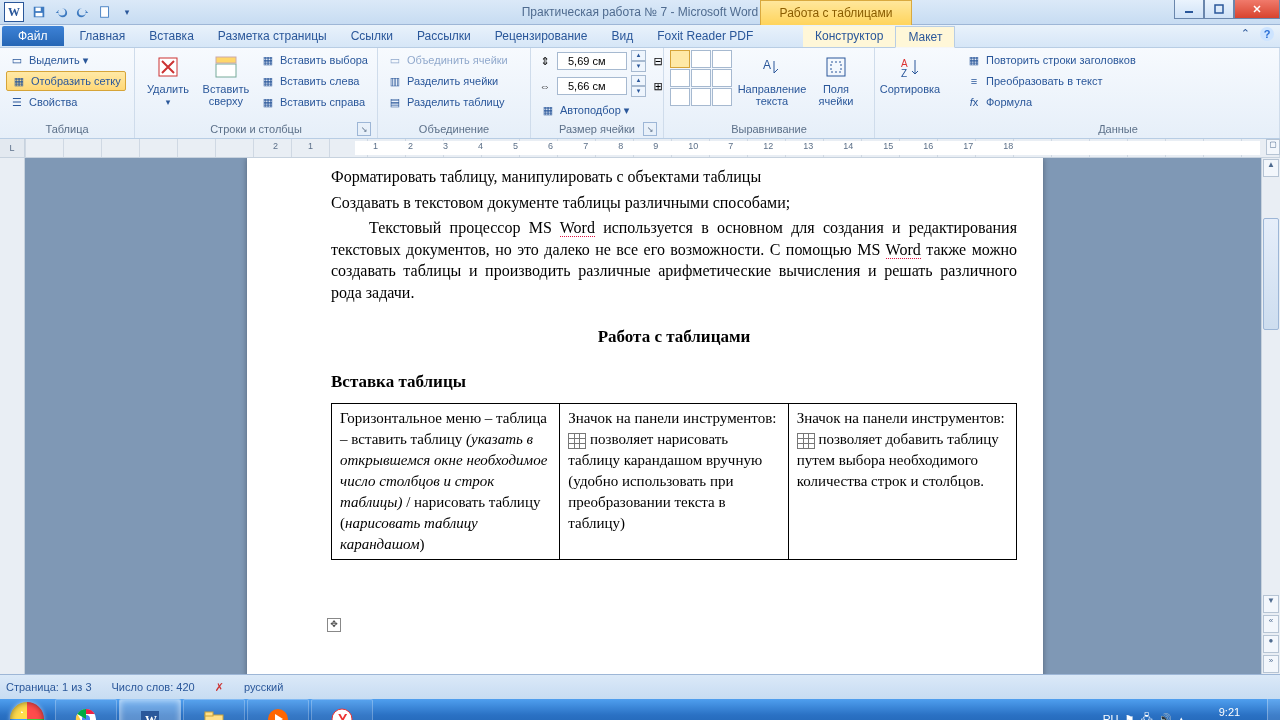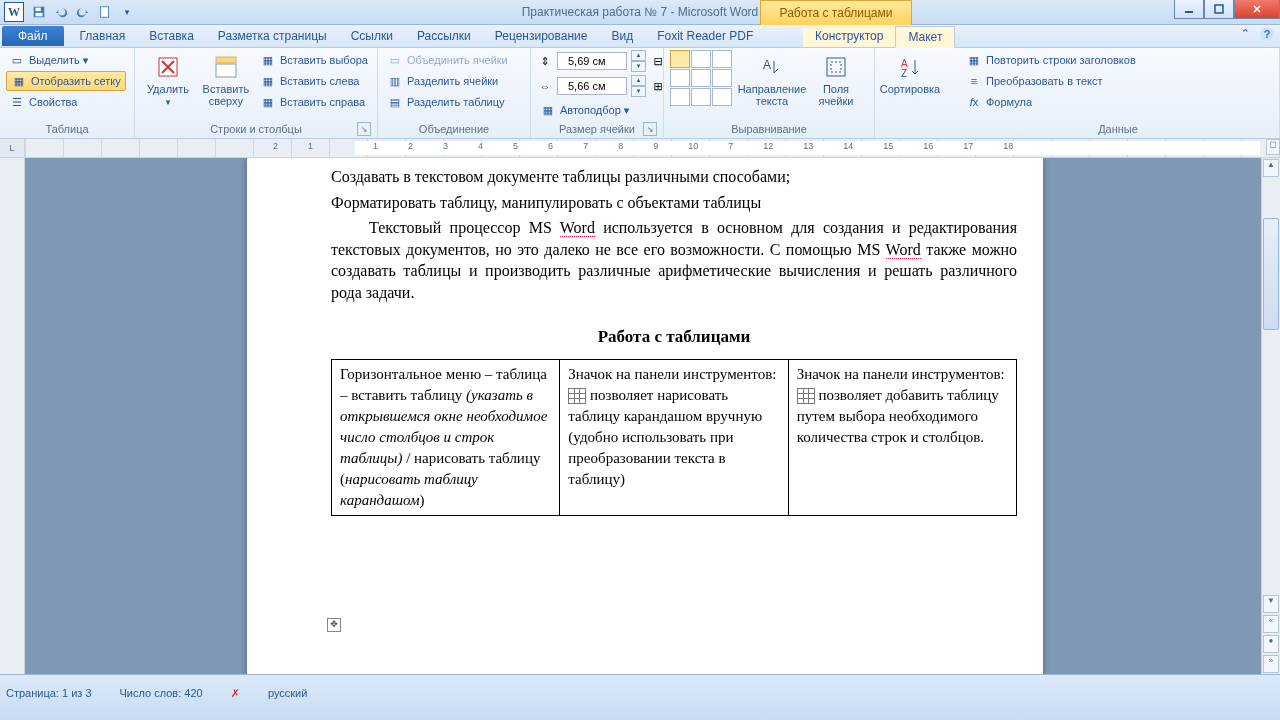--- a/index.html
+++ b/index.html
@@ -56,21 +56,21 @@
 .doc-table{border-collapse:collapse;width:100%;margin-top:10px;font-size:15px}
 .doc-table td{border:1px solid #000;vertical-align:top;padding:4px 8px;width:33%;line-height:1.4}
 .italic{font-style:italic}
 .tbl-icon{display:inline-block;width:16px;height:14px;background:#fff;border:1px solid #777;vertical-align:middle;background-image:linear-gradient(#777,#777),linear-gradient(#777,#777),linear-gradient(#777,#777),linear-gradient(#777,#777);background-size:100% 1px,100% 1px,1px 100%,1px 100%;background-position:0 4px,0 9px,5px 0,10px 0;background-repeat:no-repeat}
 .move-handle{position:absolute;left:302px;top:460px;width:12px;height:12px;border:1px solid #888;background:#fff;font-size:9px;line-height:10px;text-align:center;color:#444}
 .vscroll{width:18px;background:#e9eef4;border-left:1px solid #c7d2de;display:flex;flex-direction:column}
 .vscroll .arr{height:16px;border:1px solid #b6c4d4;background:#f3f7fc;margin:1px;font-size:8px;text-align:center;color:#4f6b8f}
 .vscroll .track{flex:1;position:relative;margin:0 1px}
 .vscroll .thumb{position:absolute;left:0;right:0;top:40px;height:110px;background:linear-gradient(#e6eefa,#cdddef);border:1px solid #9db6d6;border-radius:2px}
 .panel-toggle{width:12px;position:absolute;right:0;top:0;height:14px;border:1px solid #b6c4d4;background:#f3f7fc;font-size:8px;text-align:center;color:#4f6b8f}
-.statusbar{height:22px;background:linear-gradient(#dbe9f8,#c7dcf2);border-top:1px solid #9db6d6;display:flex;font-size:11px;color:#2a579a;padding:12px 6px;gap:28px;position:relative}
+.statusbar{height:22px;background:linear-gradient(#dbe9f8,#c7dcf2);border-top:1px solid #9db6d6;display:flex;align-items:center;font-size:11px;color:#2a579a;padding:1px 6px;gap:20px;position:relative}
 .status-right{position:absolute;right:6px;display:flex;align-items:center;gap:4px}
 .viewbtn{width:20px;height:16px;border:1px solid #a6b9d0;background:#eef5fd}
 .viewbtn.sel{background:#ffe9a6;border-color:#d6a438}
 .zoom-slider{width:90px;height:4px;background:#b7c8dc;position:relative;margin:0 6px;border-radius:2px}
 .zoom-slider .knob{position:absolute;left:43px;top:-4px;width:6px;height:12px;background:#fff;border:1px solid #6a86ac;border-radius:2px}
 .taskbar{height:40px;background:linear-gradient(#4f9fef 0%,#2a71c4 40%,#1b59a4 100%);display:flex;align-items:center;position:relative}
 .start{width:54px;height:40px;display:flex;align-items:center;justify-content:center}
 .start .orb{width:34px;height:34px;border-radius:50%;background:radial-gradient(circle at 35% 30%,#fff 0 2%,transparent 3%),conic-gradient(#ff4c4c 0 25%,#3ec93e 0 50%,#3e9dff 0 75%,#ffdb4c 0 100%);box-shadow:inset 0 0 6px rgba(0,0,0,.5),0 0 4px rgba(255,255,255,.5)}
 .tb-btn{width:60px;height:38px;border:1px solid rgba(255,255,255,.25);border-radius:2px;margin:0 1px;display:flex;align-items:center;justify-content:center;background:rgba(255,255,255,.06)}
 .tb-btn.active{background:rgba(255,255,255,.25);box-shadow:inset 0 0 6px rgba(255,255,255,.6)}
@@ -363,24 +363,25 @@
         <span>18</span>
       </div>
   </div>
   <div class="panel-toggle">▢</div>
 </div>
 
 <div class="workspace">
   <div class="ruler-v"></div>
   <div class="page-area">
     <div class="page">
+      <p>Форматировать таблицу, манипулировать с объектами таблицы</p>
       <p>Создавать в текстовом документе таблицы различными способами;</p>
-      <p>Форматировать таблицу, манипулировать с объектами таблицы</p>
       <p class="indent"><span>Текстовый процессор MS </span><span class="redline">Word</span><span> используется в основном для создания и редактирования текстовых документов, но это далеко не все его возможности. С помощью MS </span><span class="redline">Word</span><span> также можно создавать таблицы и производить различные арифметические вычисления и решать различного рода задачи.</span></p>
       <p class="center">Работа с таблицами</p>
+      <p class="h2">Вставка таблицы</p>
       <table class="doc-table">
         <tbody>
             <tr>
           <td><span>Горизонтальное меню – таблица – вставить таблицу </span><span class="italic">(указать в открывшемся окне необходимое число столбцов и строк таблицы)</span><span> / нарисовать таблицу (</span><span class="italic">нарисовать таблицу карандашом</span><span>)</span></td>
           <td><span>Значок на панели инструментов: </span><span class="tbl-icon"></span><span> позволяет нарисовать таблицу карандашом вручную (удобно использовать при преобразовании текста в таблицу)</span></td>
           <td><span>Значок на панели инструментов: </span><span class="tbl-icon"></span><span> позволяет добавить таблицу путем выбора необходимого количества строк и столбцов.</span></td>
         </tr>
       </tbody>
         </table>
     </div>

